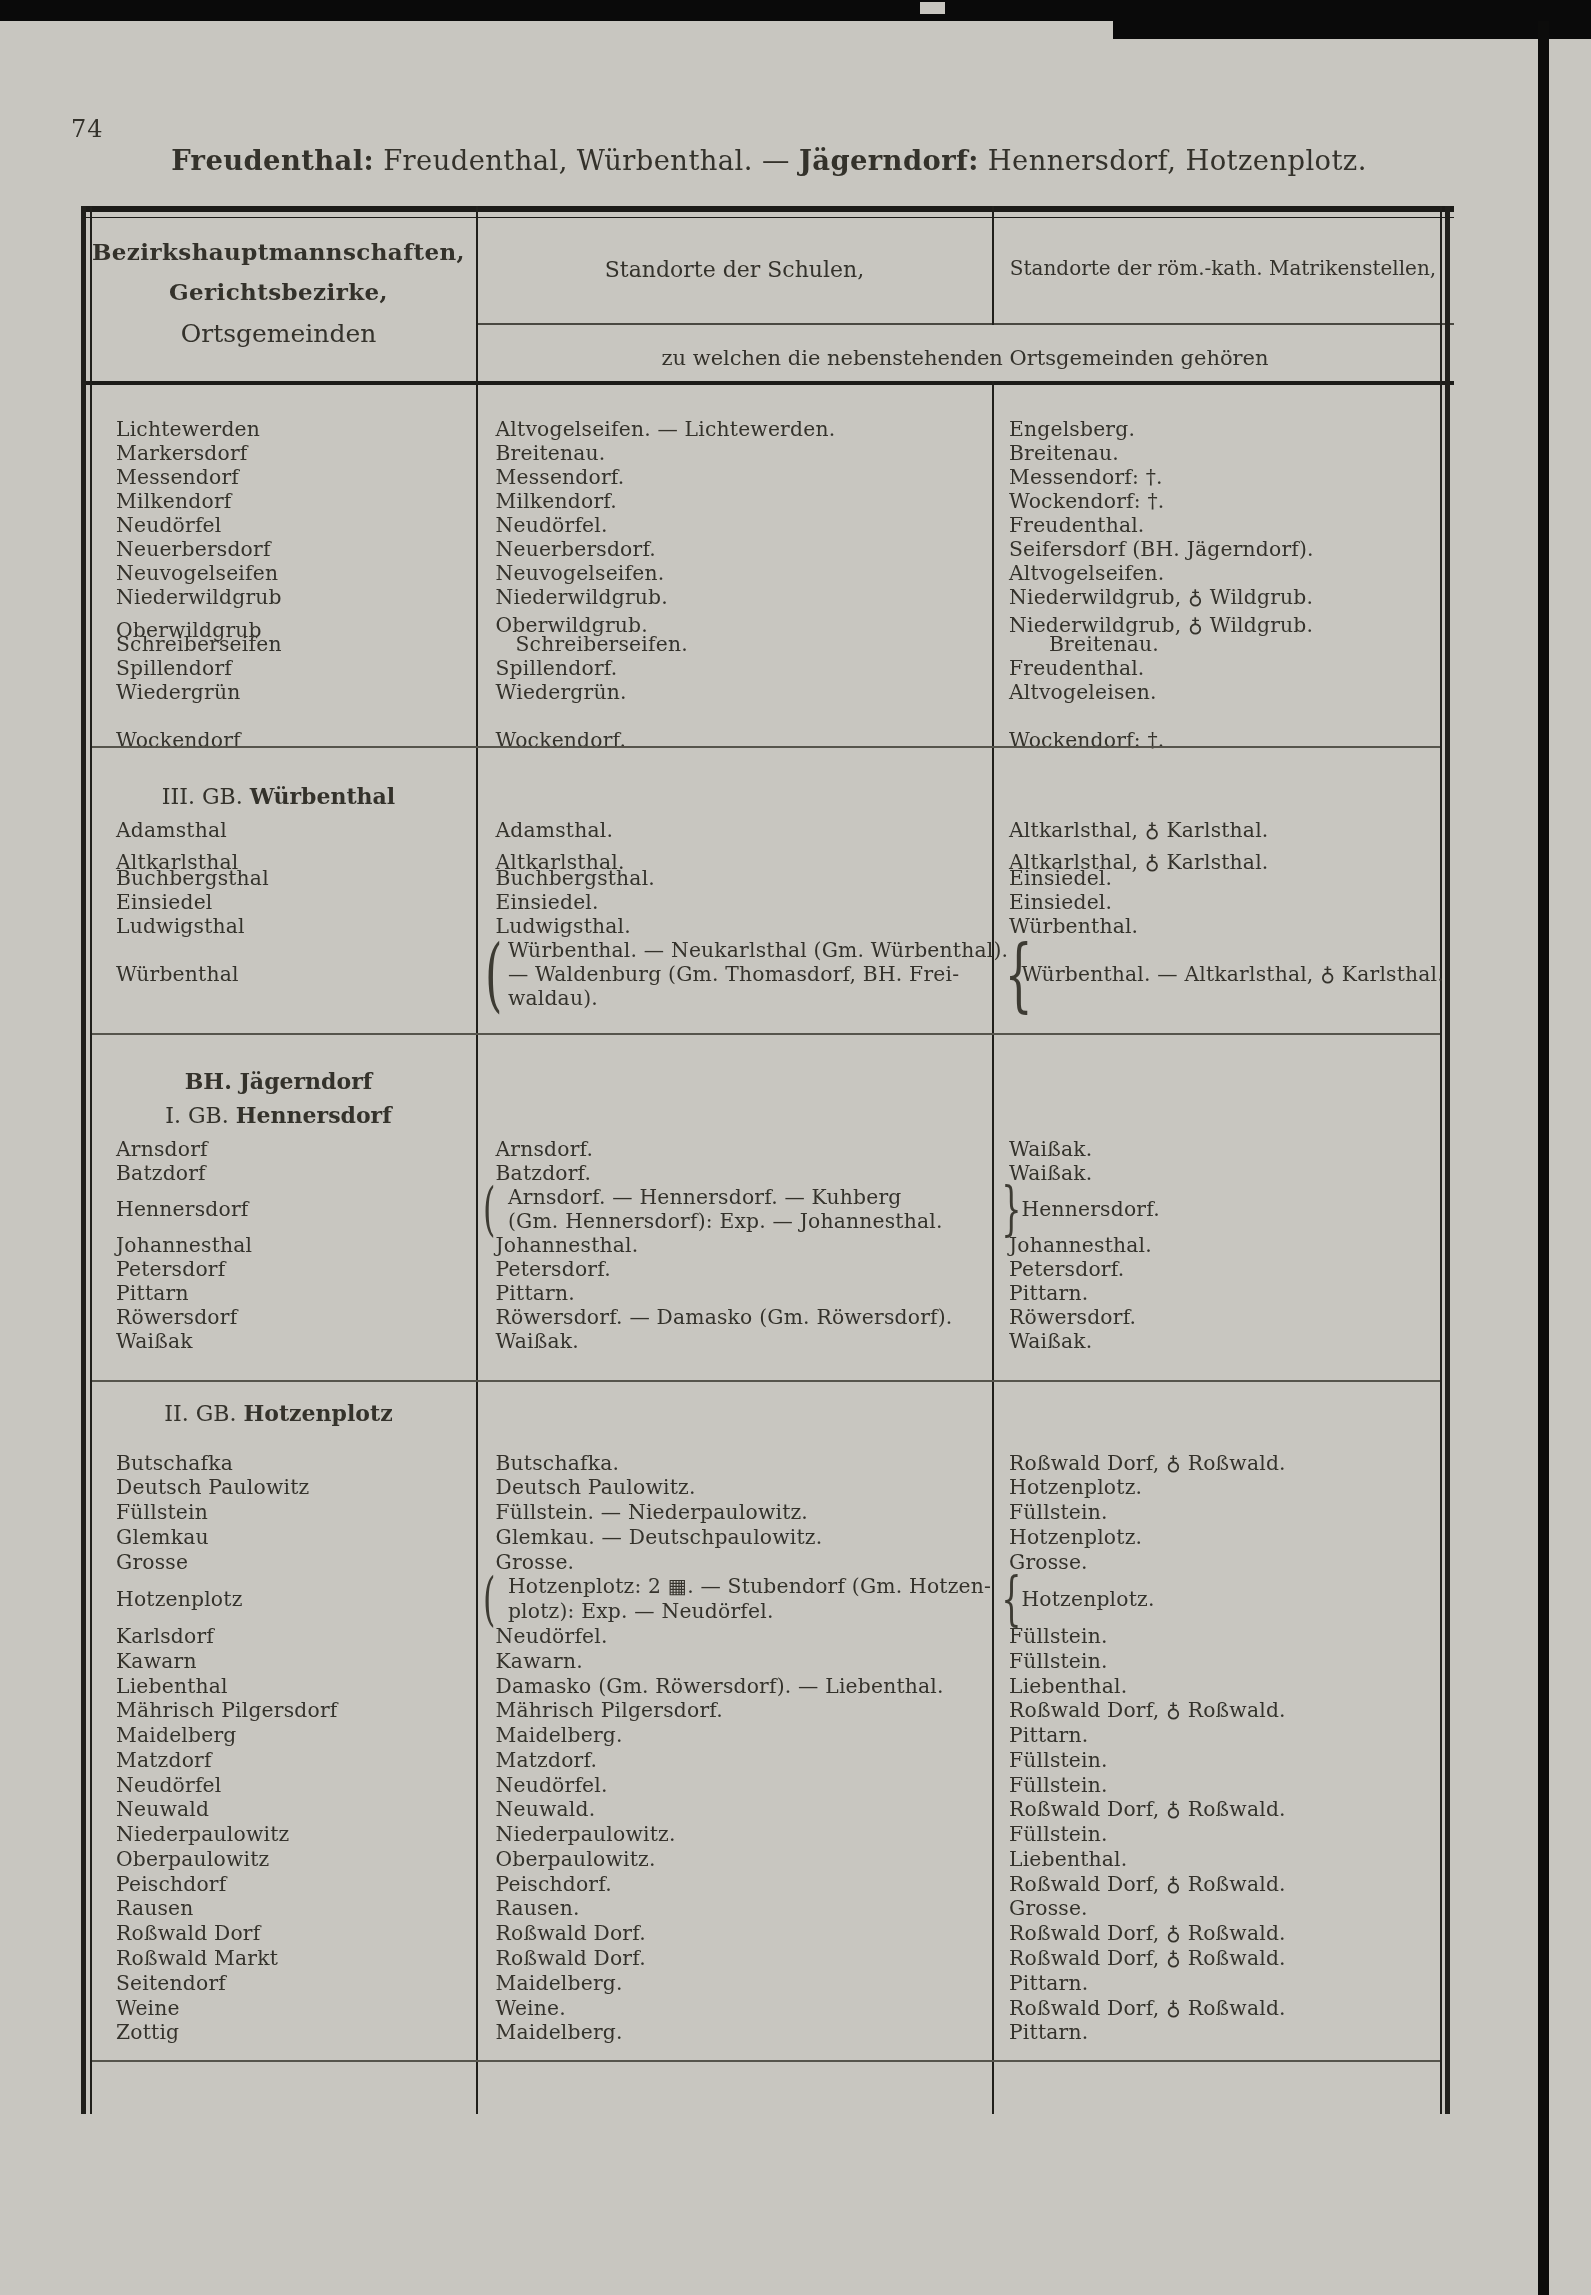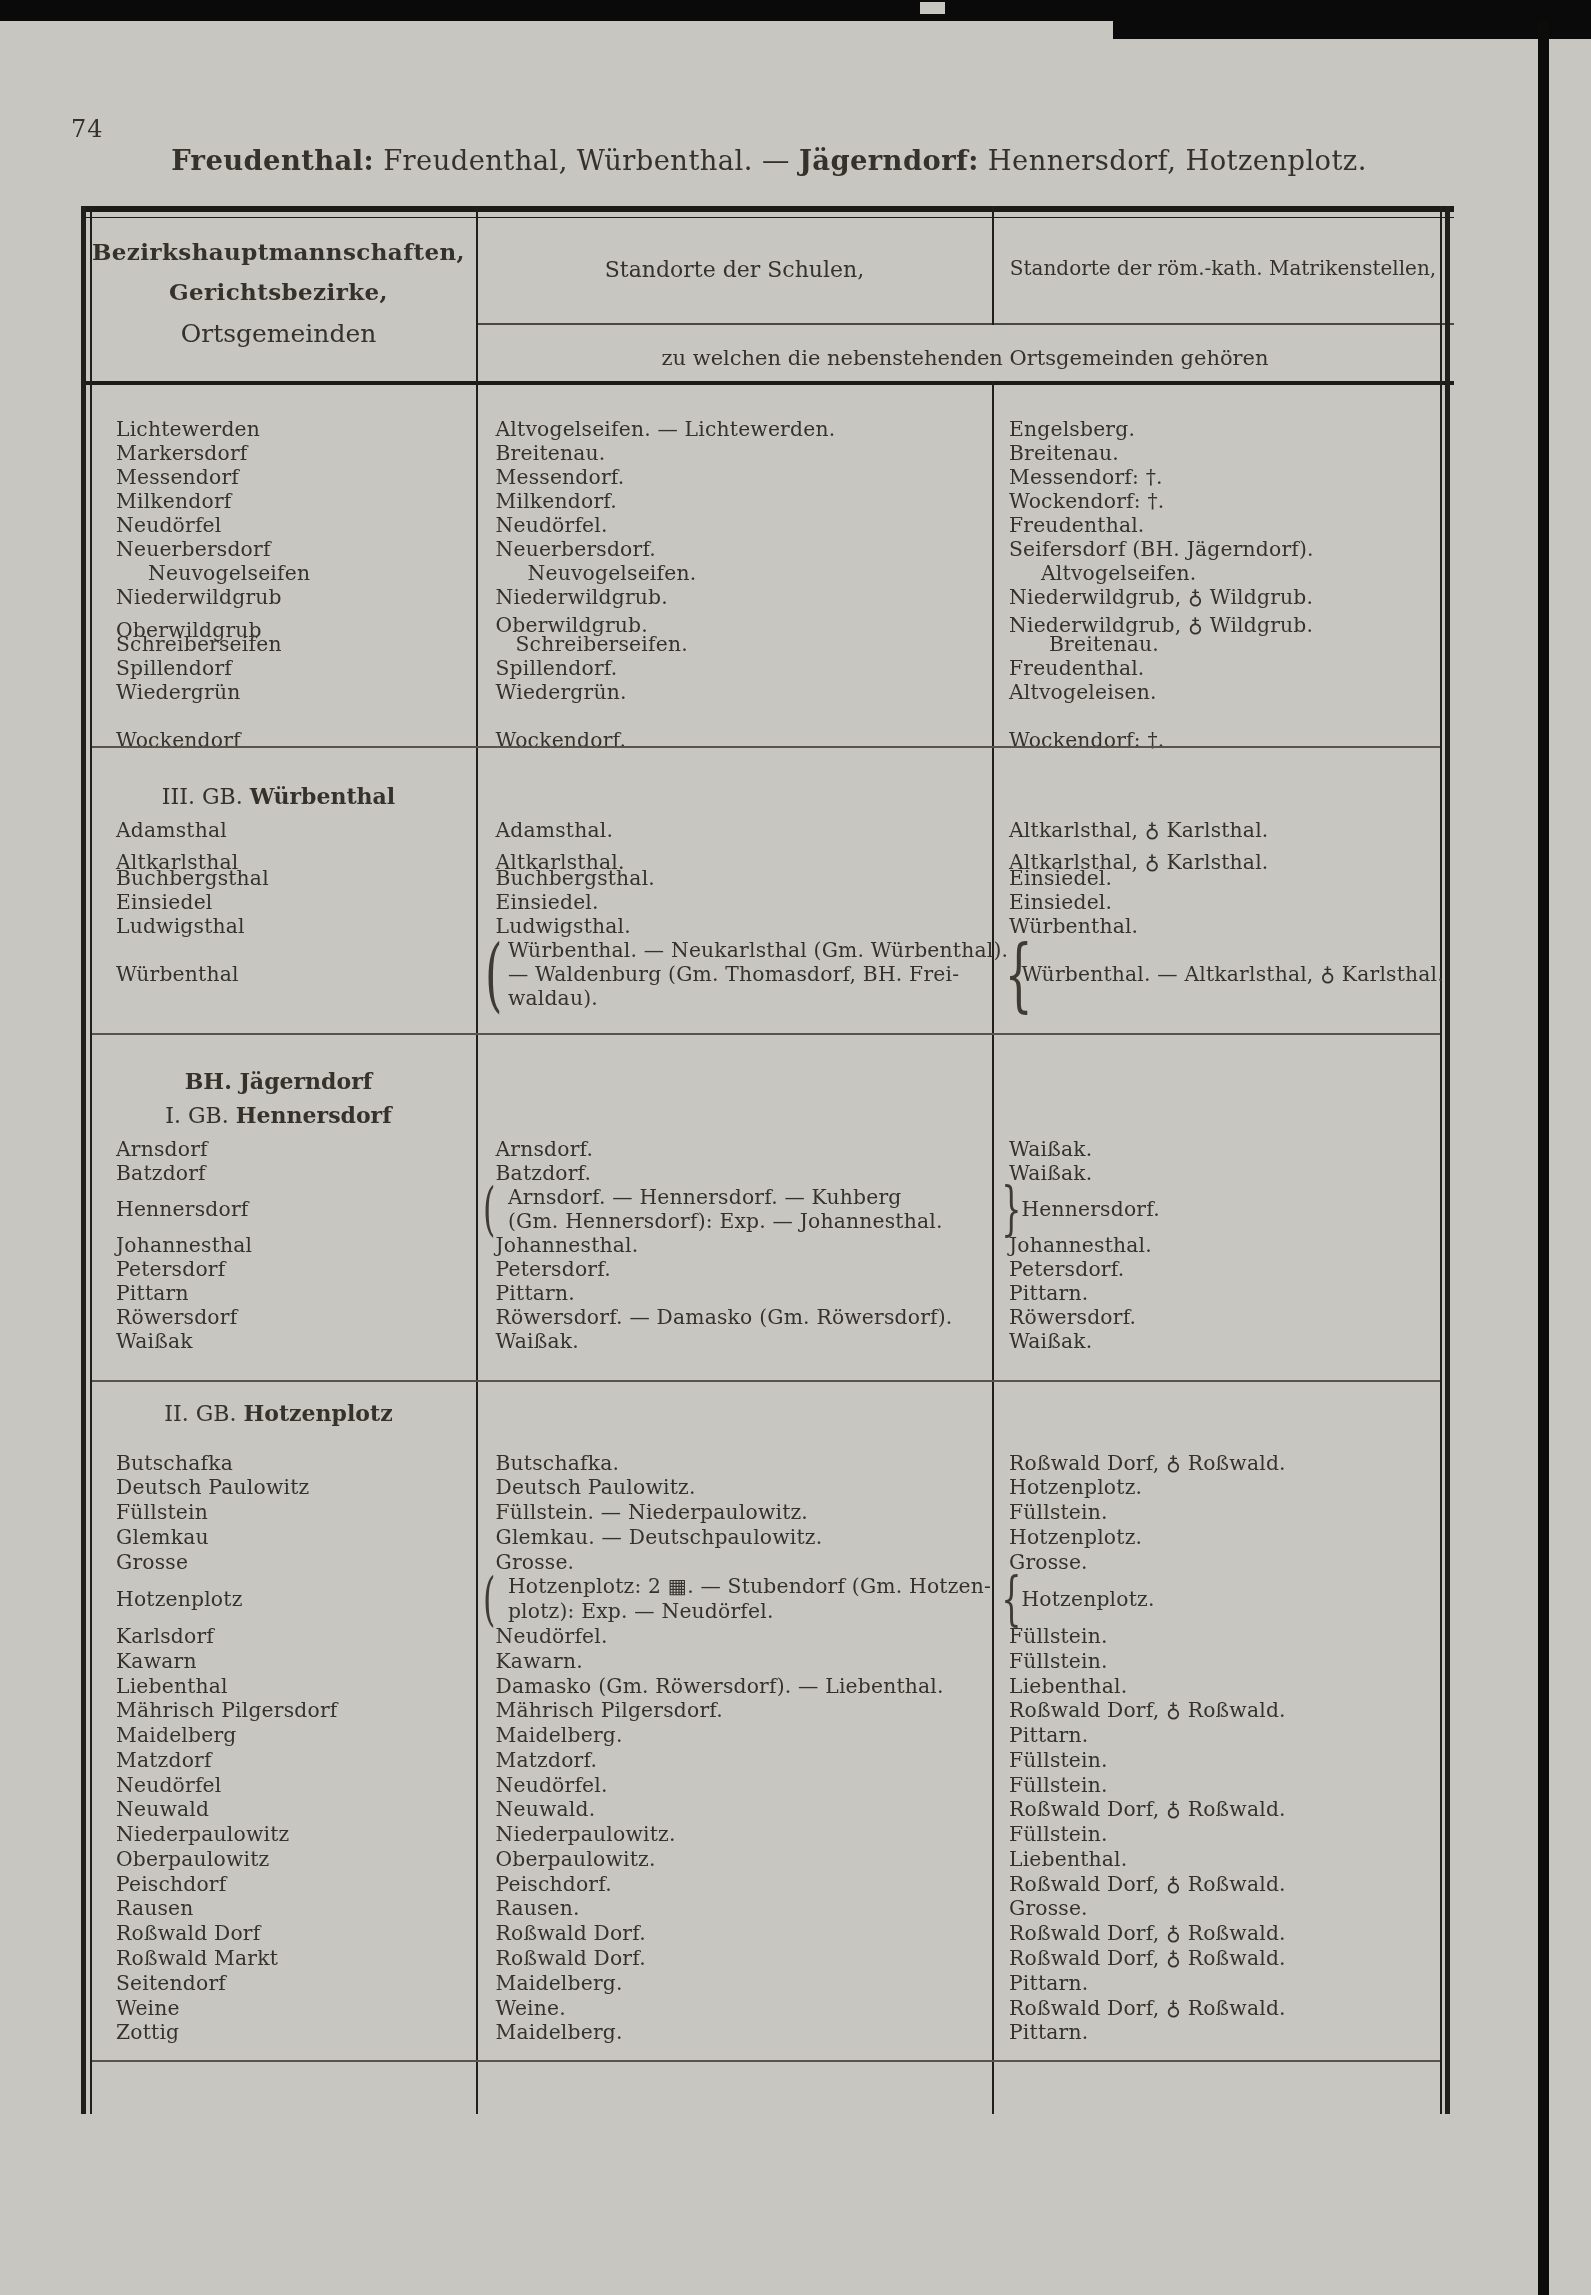--- a/index.html
+++ b/index.html
@@ -151,21 +151,21 @@
           <div class="c c1">
             <div class="ln" style="height: 24px; line-height: 24px;">Neuerbersdorf</div>
           </div>
           <div class="c c2">
             <div class="ln" style="height: 24px; line-height: 24px;">Neuerbersdorf.</div>
           </div>
           <div class="c c3">
             <div class="ln" style="height: 24px; line-height: 24px;">Seifersdorf (BH. Jägerndorf).</div>
           </div>
         </div>
-        <div class="trow" style="top: 355px; height: 24px; padding-left: 32px;">
+        <div class="trow" style="top: 355px; height: 24px;">
           <div class="c c1">
             <div class="ln" style="height: 24px; line-height: 24px;">Neuvogelseifen</div>
           </div>
           <div class="c c2">
             <div class="ln" style="height: 24px; line-height: 24px;">Neuvogelseifen.</div>
           </div>
           <div class="c c3">
             <div class="ln" style="height: 24px; line-height: 24px;">Altvogelseifen.</div>
           </div>
         </div>

